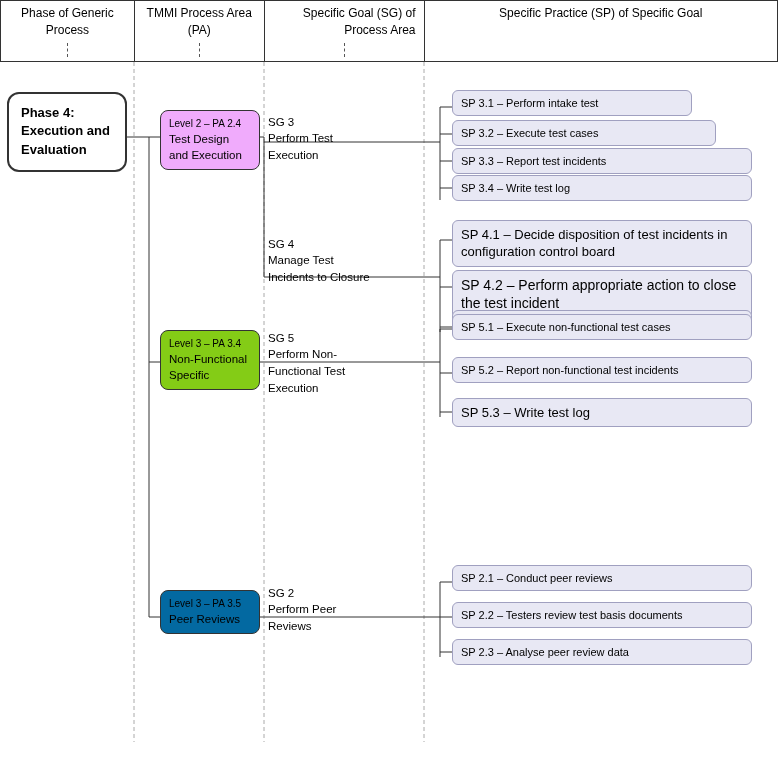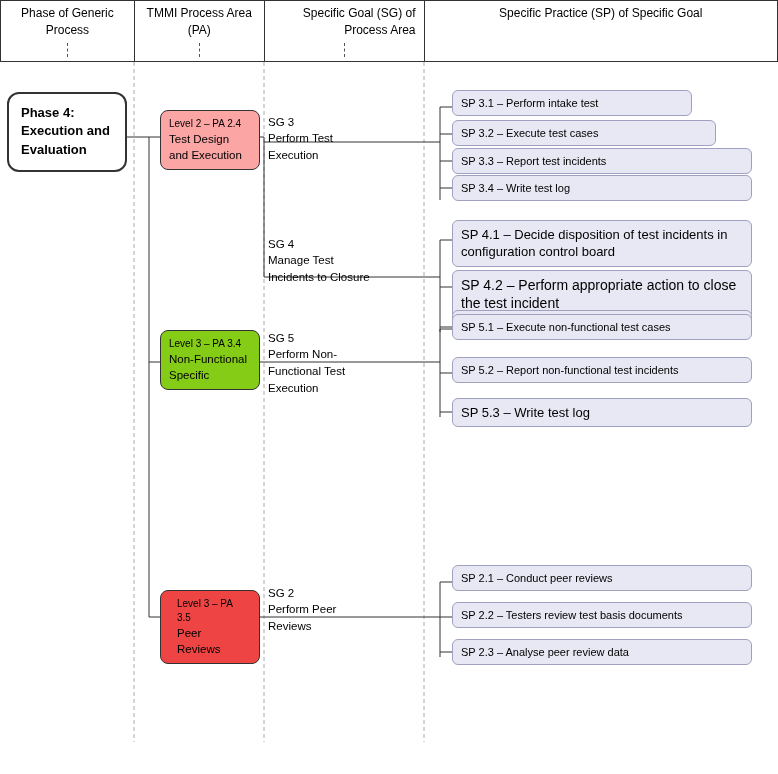--- a/index.html
+++ b/index.html
@@ -116,33 +116,33 @@
       <line x1="440" y1="555" x2="452" y2="555" stroke="#333" stroke-width="1"></line>
       <line x1="440" y1="590" x2="452" y2="590" stroke="#333" stroke-width="1"></line>
     </svg>
 
     <div style="position:absolute; left:7px; top:30px; width:120px; border:2px solid #333; border-radius:12px; padding:10px 12px; font-size:13px; font-weight:bold; line-height:1.45; background:#fff;">
       <span>Phase 4:
 Execution and
 Evaluation</span>
     </div>
 
-    <div style="position:absolute; left:160px; top:48px; width:100px; border:1.5px solid #333; border-radius:8px; padding:6px 8px; font-size:10.5px; line-height:1.4; background:#fca5a5;">
+    <div style="position:absolute; left:160px; top:48px; width:100px; border:1.5px solid #333; border-radius:8px; padding:6px 8px; font-size:10.5px; line-height:1.4; background:#f0abfc;">
       <div style="font-size:10px;">Level 2 – PA 2.4</div>
       <div style="font-size:11.5px; white-space:pre-line;">Test Design
 and Execution</div>
     </div>
 
     <div style="position:absolute; left:160px; top:268px; width:100px; border:1.5px solid #333; border-radius:8px; padding:6px 8px; font-size:10.5px; line-height:1.4; background:#84cc16;">
       <div style="font-size:10px;">Level 3 – PA 3.4</div>
       <div style="font-size:11.5px; white-space:pre-line;">Non-Functional
 Specific</div>
     </div>
 
-    <div style="position:absolute; left:160px; top:528px; width:100px; border:1.5px solid #333; border-radius:8px; padding:6px 16px; font-size:10.5px; line-height:1.4; background:#ef4444;">
+    <div style="position:absolute; left:160px; top:528px; width:100px; border:1.5px solid #333; border-radius:8px; padding:6px 8px; font-size:10.5px; line-height:1.4; background:#0369a1;">
       <div style="font-size:10px;">Level 3 – PA 3.5</div>
       <div style="font-size:11.5px; white-space:pre-line;">Peer Reviews</div>
     </div>
 
     <div style="position:absolute; left:268px; top:52px; width:148px; font-size:11.5px; line-height:1.45;">
       <span style="white-space:pre-line;">SG 3
 Perform Test
 Execution</span>
     </div>
 

